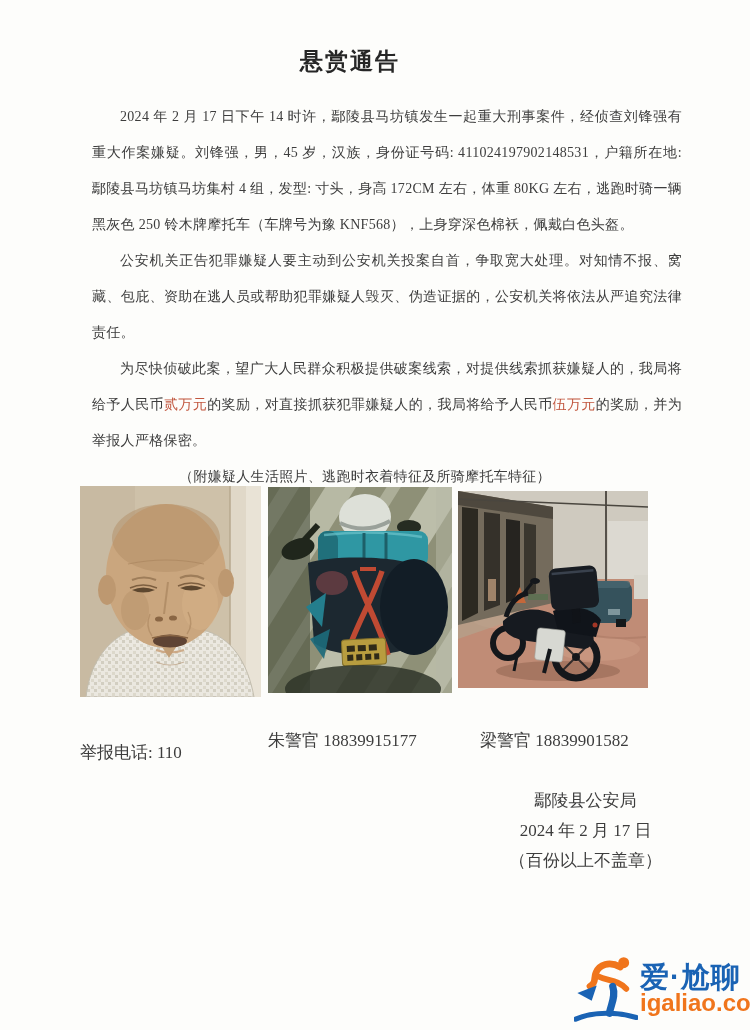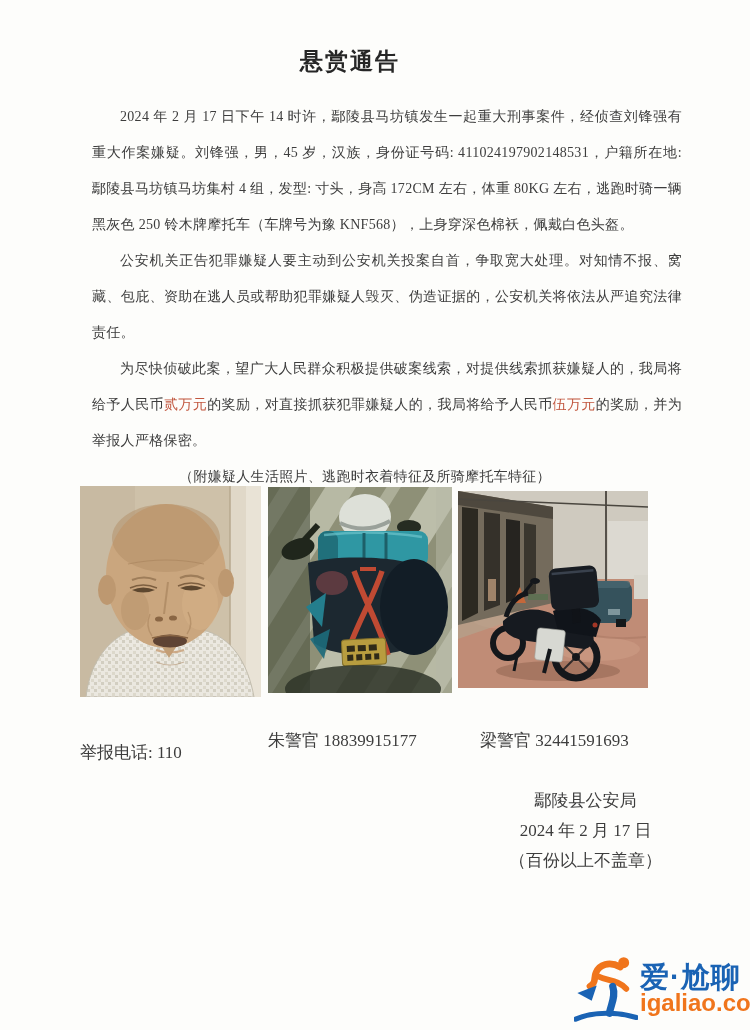--- a/index.html
+++ b/index.html
@@ -218,21 +218,21 @@
       <line x1="66" y1="102" x2="74" y2="92" stroke="#14171b" stroke-width="3"></line>
       <ellipse cx="77" cy="90" rx="5" ry="3" fill="#14171b"></ellipse>
       <line x1="60" y1="160" x2="56" y2="180" stroke="#14171b" stroke-width="3"></line>
       <line x1="92" y1="158" x2="86" y2="182" stroke="#14171b" stroke-width="4"></line>
       <circle cx="137" cy="134" r="2.5" fill="#a33626"></circle>
     </svg>
   </div>
 
   <span class="contact" id="contact-hotline">举报电话: 110</span>
   <span class="contact" id="contact-officer1">朱警官 18839915177</span>
-  <span class="contact" id="contact-officer2">梁警官 32441591693</span>
+  <span class="contact" id="contact-officer2">梁警官 18839901582</span>
 
   <div class="signature">
     <div>鄢陵县公安局</div>
     <div>2024 年 2 月 17 日</div>
     <div>（百份以上不盖章）</div>
   </div>
 
   <div class="watermark">
     <svg class="wm-figure" viewBox="0 0 76 82" xmlns="http://www.w3.org/2000/svg">
       <circle cx="59" cy="11" r="6.5" fill="#f0751c"></circle>

